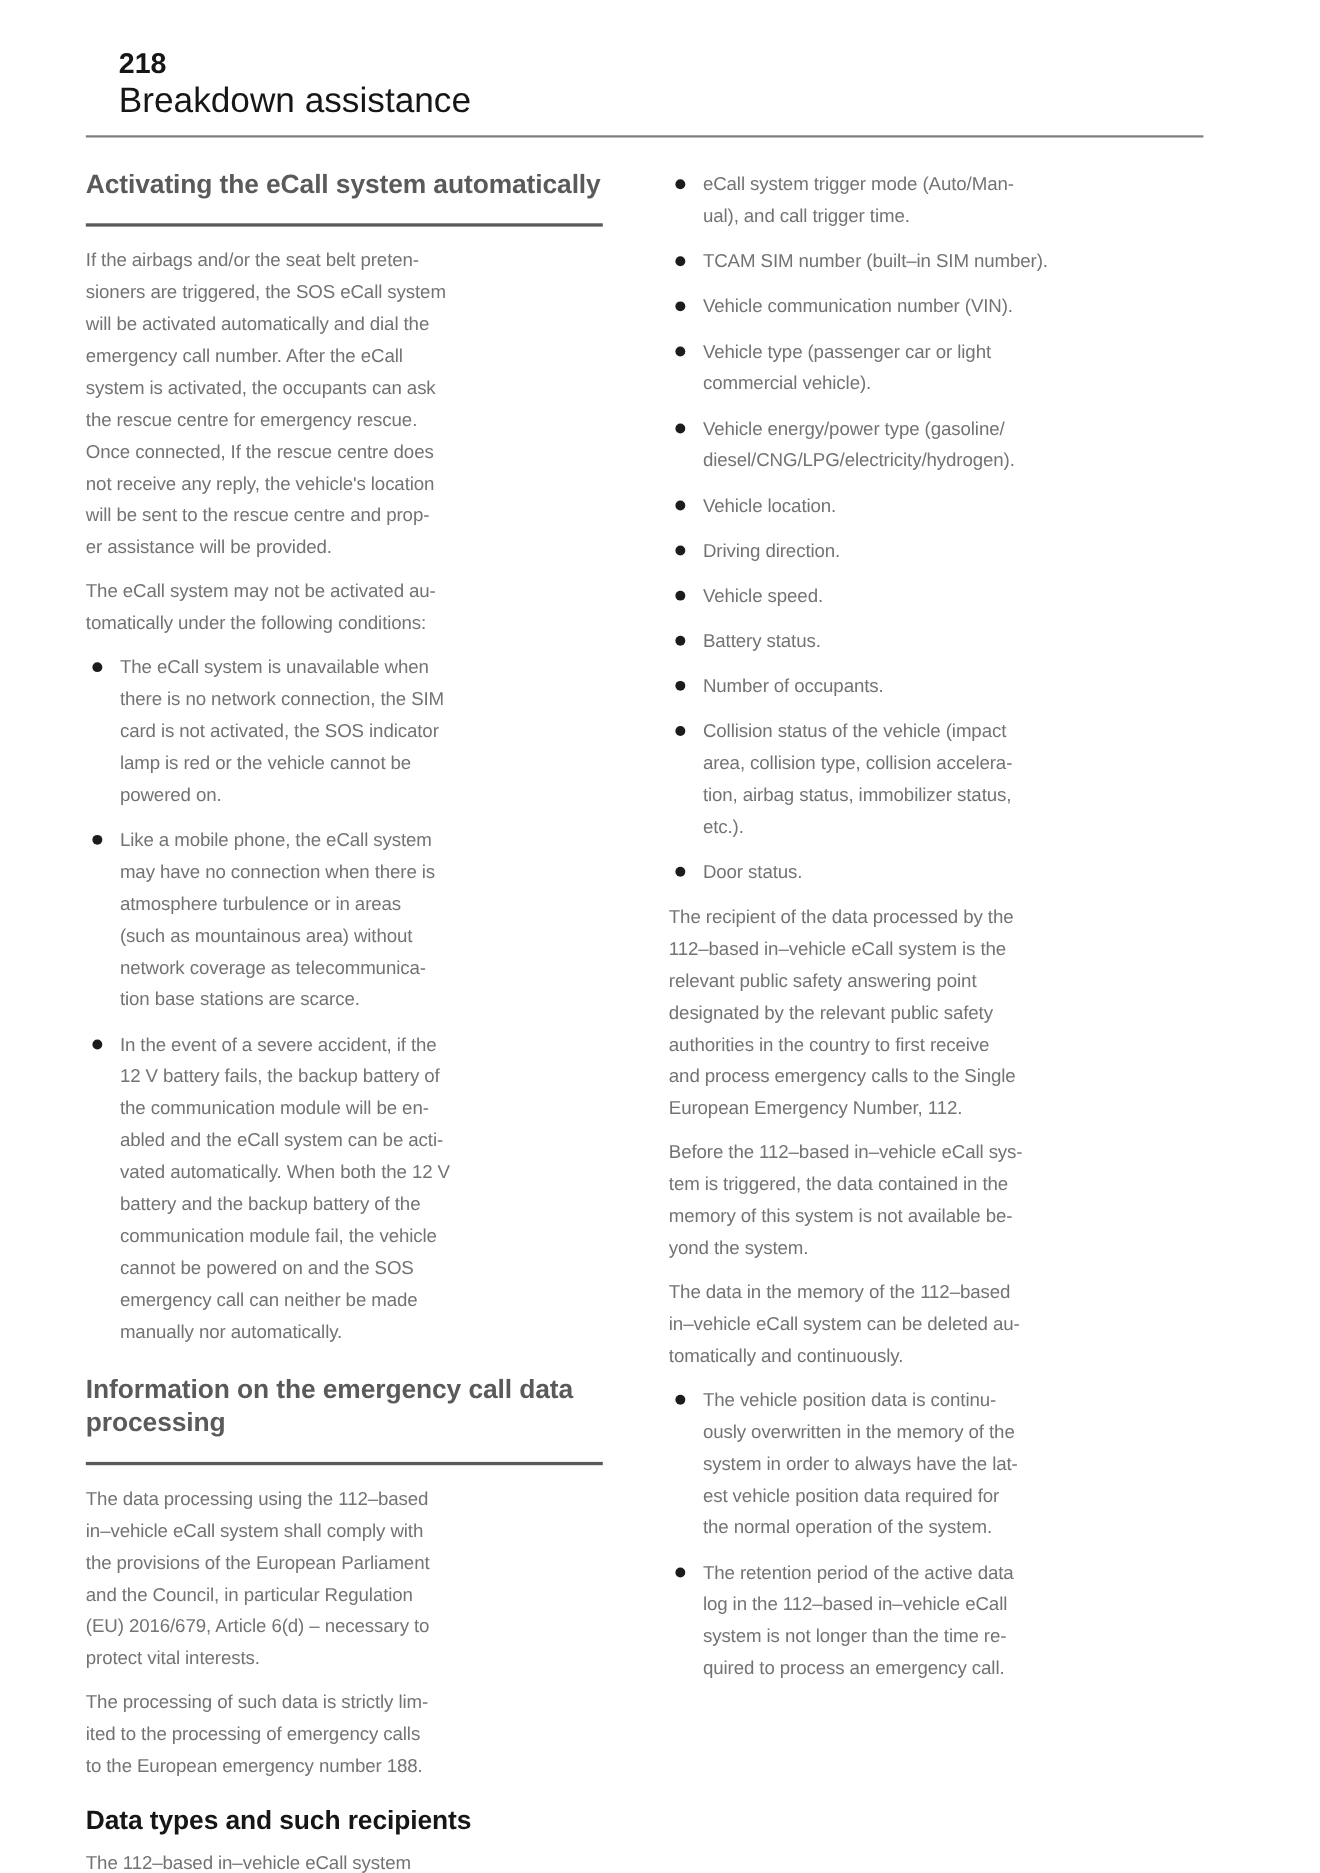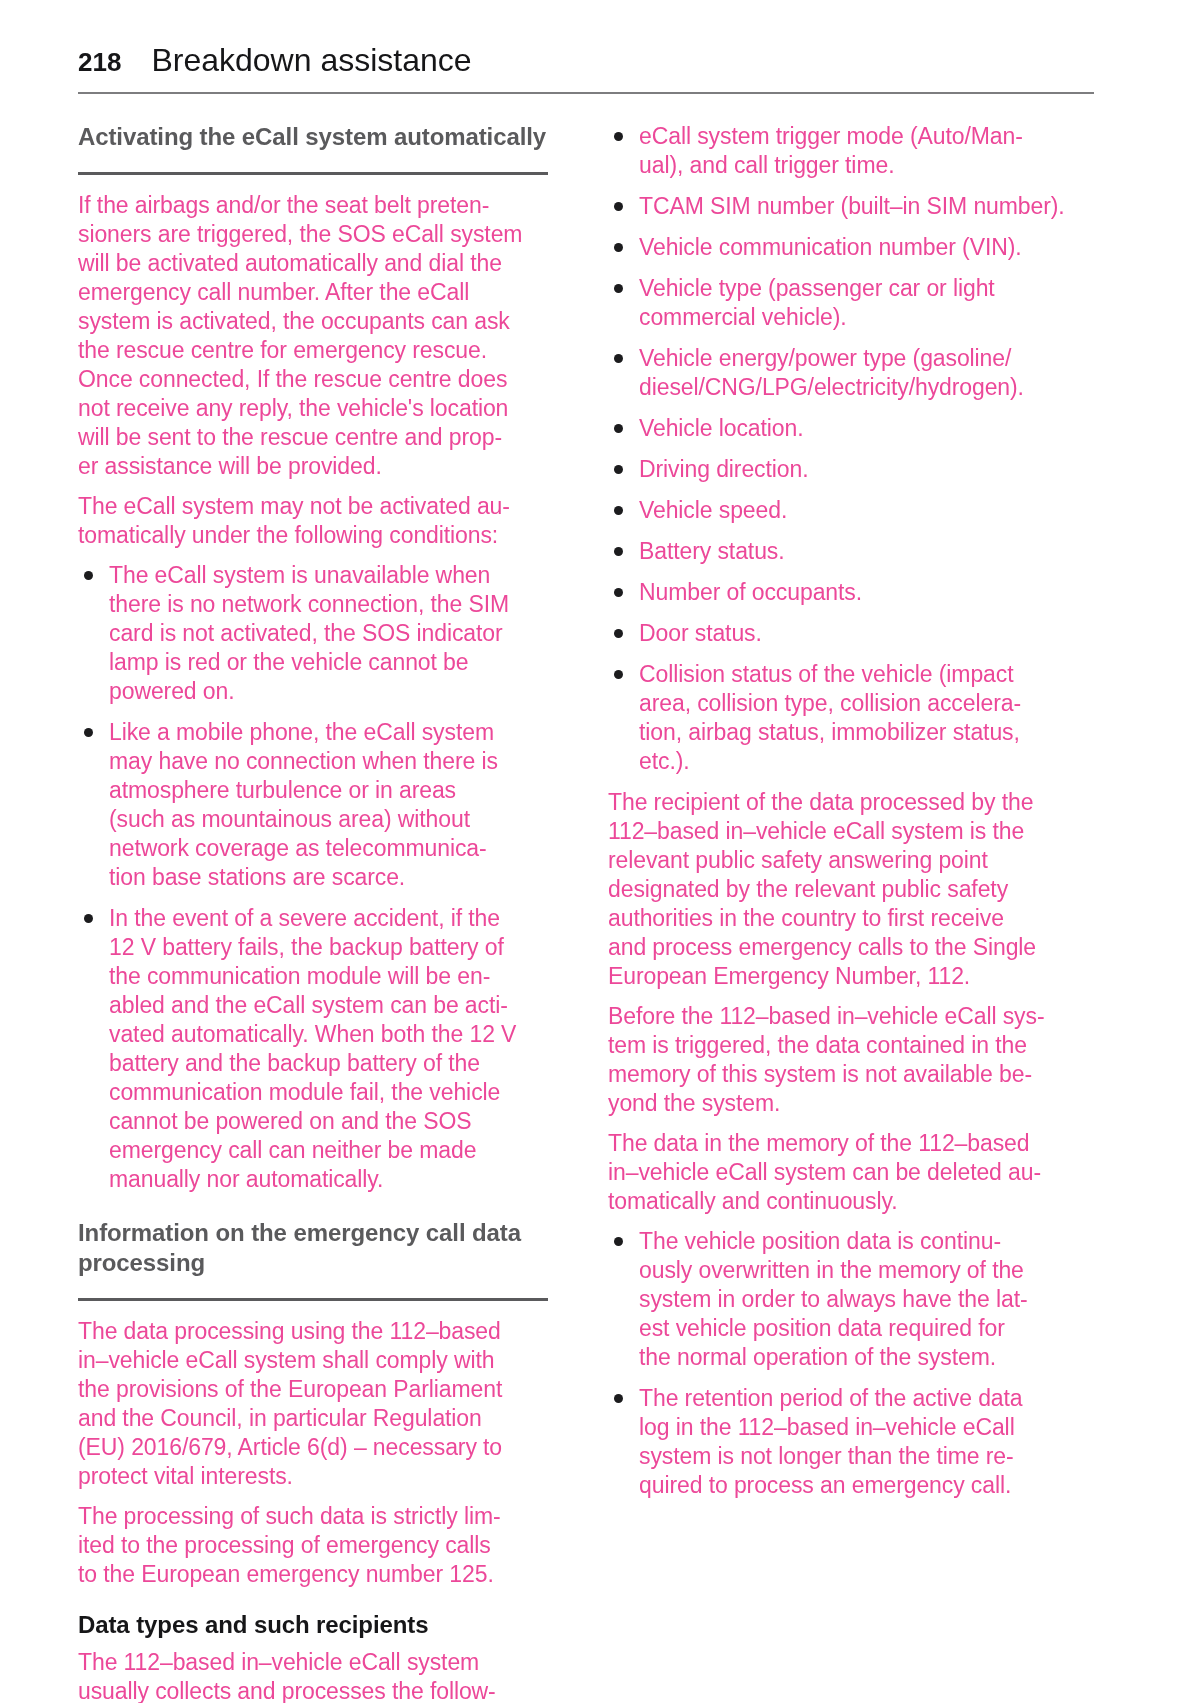--- a/index.html
+++ b/index.html
@@ -6,35 +6,35 @@
   body {
     width: 1200px; height: 1703px;
     font-family: "Liberation Sans", "DejaVu Sans", sans-serif;
     color: #1c1c1e;
     position: relative;
     overflow: hidden;
   }
   .page { padding: 42px 0 0 78px; width: 1016px; }
 
   
-  .pg-header { display: flex; align-items: baseline; }
+  .pg-header { display: flex; align-items: baseline; flex-direction: column; }
   .pg-num { font-size: 26px; font-weight: 700; color: #161618; }
   .pg-title { font-size: 32px; font-weight: 400; color: #161618; margin-left: 30px; }
   .pg-rule { border: 0; border-top: 2px solid #7d7d7f; margin: 13px 0 0 0; width: 1016px; }
 
   
   .cols { display: flex; margin-top: 28px; }
   .col-left  { width: 470px; margin-right: 60px; flex: none; }
   .col-right { width: 486px; flex: none; }
 
   
   p.body, li.bullet {
-    font-size: 23px; line-height: 29px;
+    font-size: 17px; line-height: 29px;
     white-space: pre; margin: 0 0 11px 0;
-    color: #ec4899; letter-spacing: -0.1px;
+    color: #737373; letter-spacing: -0.1px;
   }
   h2.gray-heading {
     font-size: 24px; line-height: 30px; font-weight: 700;
     color: #5a5a5c; white-space: pre; letter-spacing: -0.1px;
     border-bottom: 3px solid #5a5a5c;
     padding-bottom: 20px; margin: 24px 0 16px 0;
   }
   h2.gray-heading.first { margin-top: 0; }
   h3.black-heading {
     font-size: 24px; line-height: 29px; font-weight: 700;
@@ -102,21 +102,21 @@
       <h2 class="gray-heading">Information on the emergency call data
 processing</h2>
       <p class="body">The data processing using the 112–based
 in–vehicle eCall system shall comply with
 the provisions of the European Parliament
 and the Council, in particular Regulation
 (EU) 2016/679, Article 6(d) – necessary to
 protect vital interests.</p>
       <p class="body">The processing of such data is strictly lim-
 ited to the processing of emergency calls
-to the European emergency number 125.</p>
+to the European emergency number 188.</p>
       <h3 class="black-heading">Data types and such recipients</h3>
       <p class="body">The 112–based in–vehicle eCall system
 usually collects and processes the follow-
 ing data:</p>
     </div>
 
     <div class="col-right">
       <ul class="bullet-list top">
         <li class="bullet">eCall system trigger mode (Auto/Man-
 ual), and call trigger time.</li>
@@ -124,25 +124,25 @@
         <li class="bullet">Vehicle communication number (VIN).</li>
         <li class="bullet">Vehicle type (passenger car or light
 commercial vehicle).</li>
         <li class="bullet">Vehicle energy/power type (gasoline/
 diesel/CNG/LPG/electricity/hydrogen).</li>
         <li class="bullet">Vehicle location.</li>
         <li class="bullet">Driving direction.</li>
         <li class="bullet">Vehicle speed.</li>
         <li class="bullet">Battery status.</li>
         <li class="bullet">Number of occupants.</li>
-        <li class="bullet">Door status.</li>
         <li class="bullet">Collision status of the vehicle (impact
 area, collision type, collision accelera-
 tion, airbag status, immobilizer status,
 etc.).</li>
+        <li class="bullet">Door status.</li>
       </ul>
       <p class="body">The recipient of the data processed by the
 112–based in–vehicle eCall system is the
 relevant public safety answering point
 designated by the relevant public safety
 authorities in the country to first receive
 and process emergency calls to the Single
 European Emergency Number, 112.</p>
       <p class="body">Before the 112–based in–vehicle eCall sys-
 tem is triggered, the data contained in the

